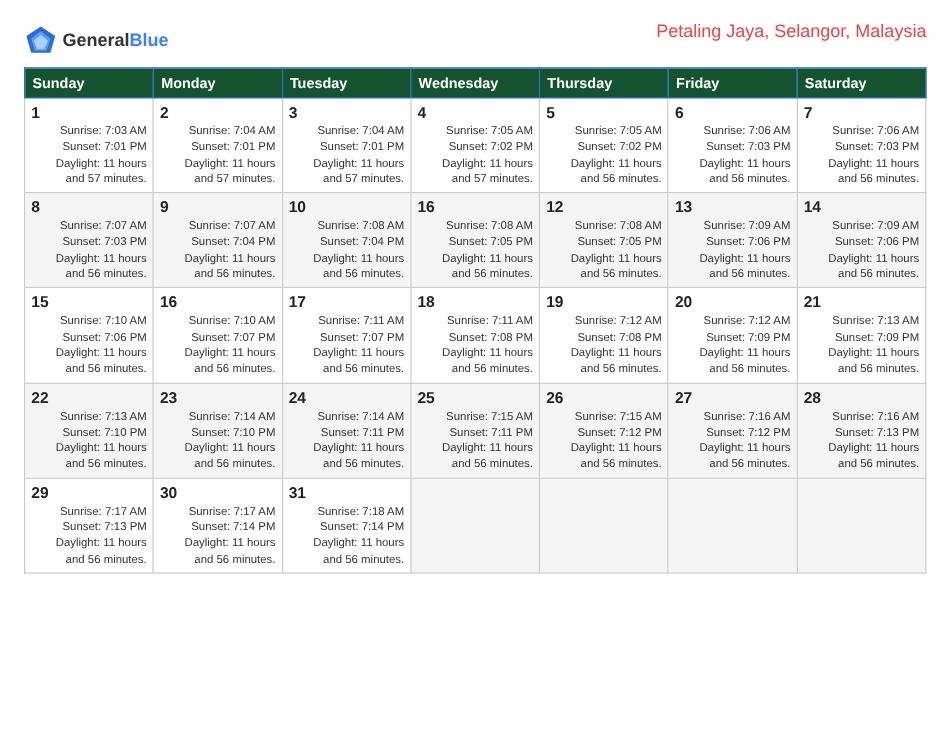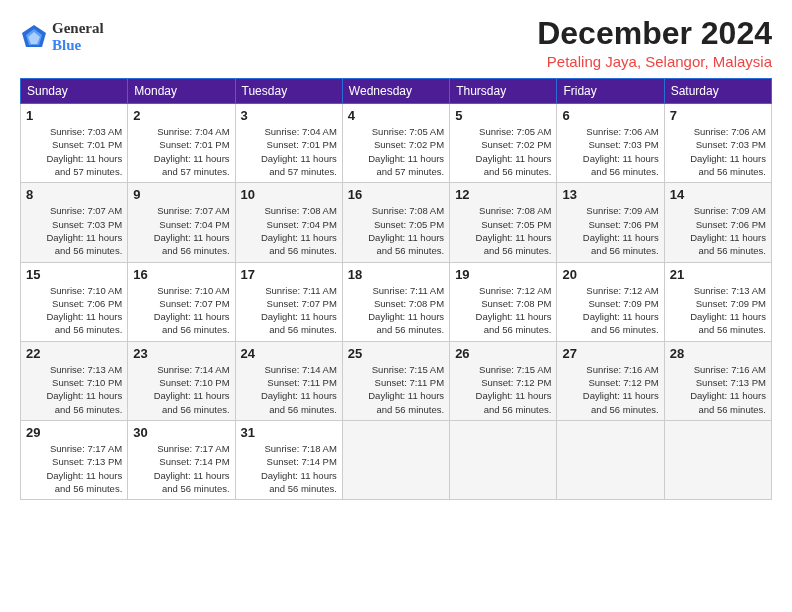--- a/index.html
+++ b/index.html
@@ -22,23 +22,21 @@
       justify-content: space-between;
       margin-bottom: 8px;
     }
     .logo {
       display: flex;
       align-items: center;
       margin-top: 4px;
     }
     .logo-text {
       display: flex;
-      flex-direction: column;
       line-height: 1.1;
-      font-family: Liberation Serif, serif;
     }
     .logo-general {
       font-size: 15px;
       font-weight: bold;
       color: #333;
     }
     .logo-blue {
       font-size: 15px;
       font-weight: bold;
       color: #3b82f6;
@@ -61,26 +59,26 @@
       font-size: 15px;
       color: #ef4444;
       margin-top: 2px;
     }
     table {
       width: 100%;
       border-collapse: collapse;
       font-size: 10.5px;
     }
     thead tr th {
-      background: #4c1d95;
+      background: #14532d;
       color: #fff;
       padding: 5px 6px;
       text-align: left;
       font-size: 12px;
-      font-weight: normal;
+      font-weight: bold;
       border: 1px solid #2a6dd9;
     }
     tbody tr td {
       vertical-align: top;
       padding: 4px 5px;
       border: 1px solid #ccc;
       min-height: 70px;
       background: #fff;
       width: 14.28%;
     }
@@ -117,21 +115,20 @@
         <polygon points="14,2 26,10 22,24 6,24 2,10" fill="#2a6dd9"></polygon>
         <polygon points="14,6 22,12 19,22 9,22 6,12" fill="#5b9ef7"></polygon>
         <polygon points="14,9 20,14 17,21 11,21 8,14" fill="#fff" opacity="0.5"></polygon>
       </svg>
       <div class="logo-text">
         <span class="logo-general">General</span>
         <span class="logo-blue">Blue</span>
       </div>
     </div>
     <div class="title-block">
-      <div class="main-title">December 2024</div>
       <div class="subtitle">Petaling Jaya, Selangor, Malaysia</div>
     </div>
   </div>
 
   <table>
     <thead>
       <tr>
         <th>Sunday</th>
         <th>Monday</th>
         <th>Tuesday</th>

